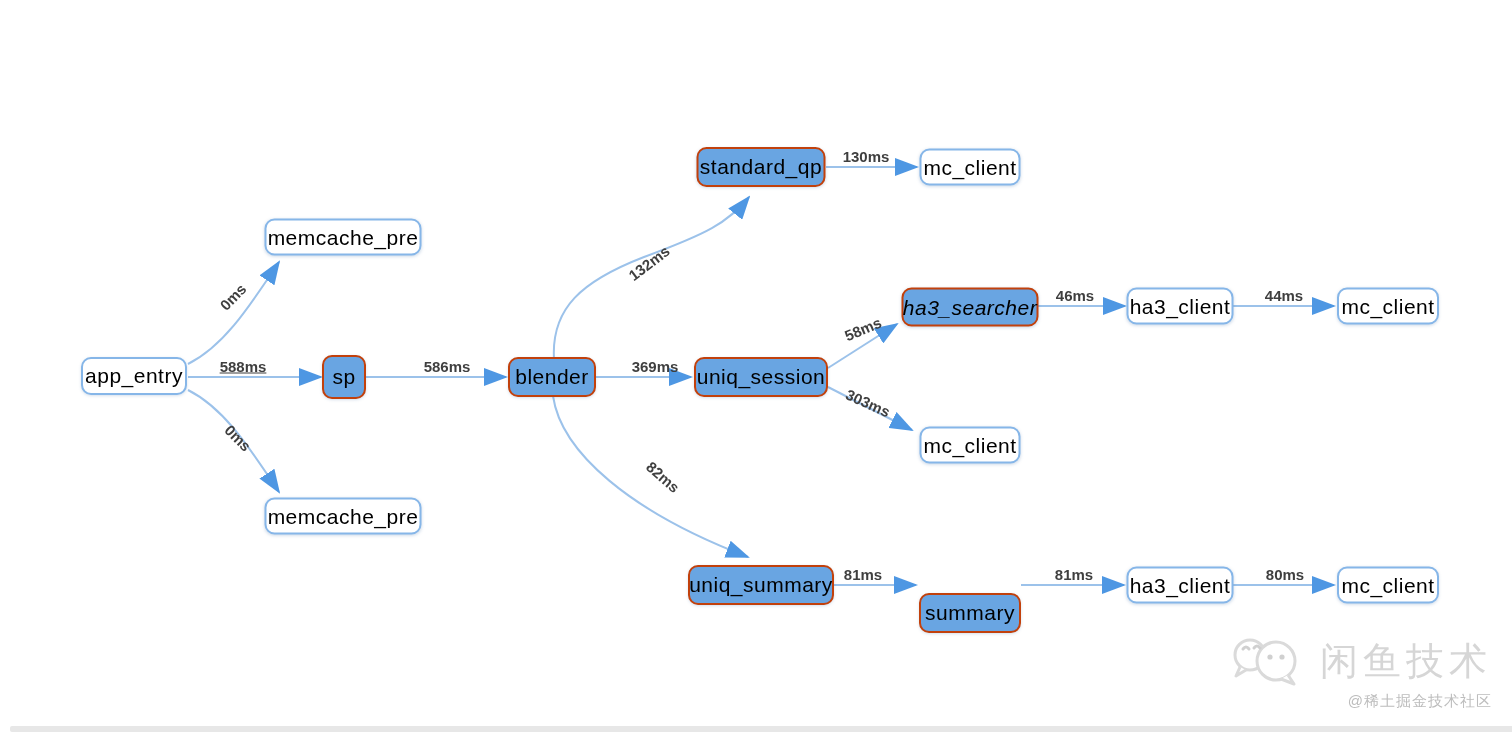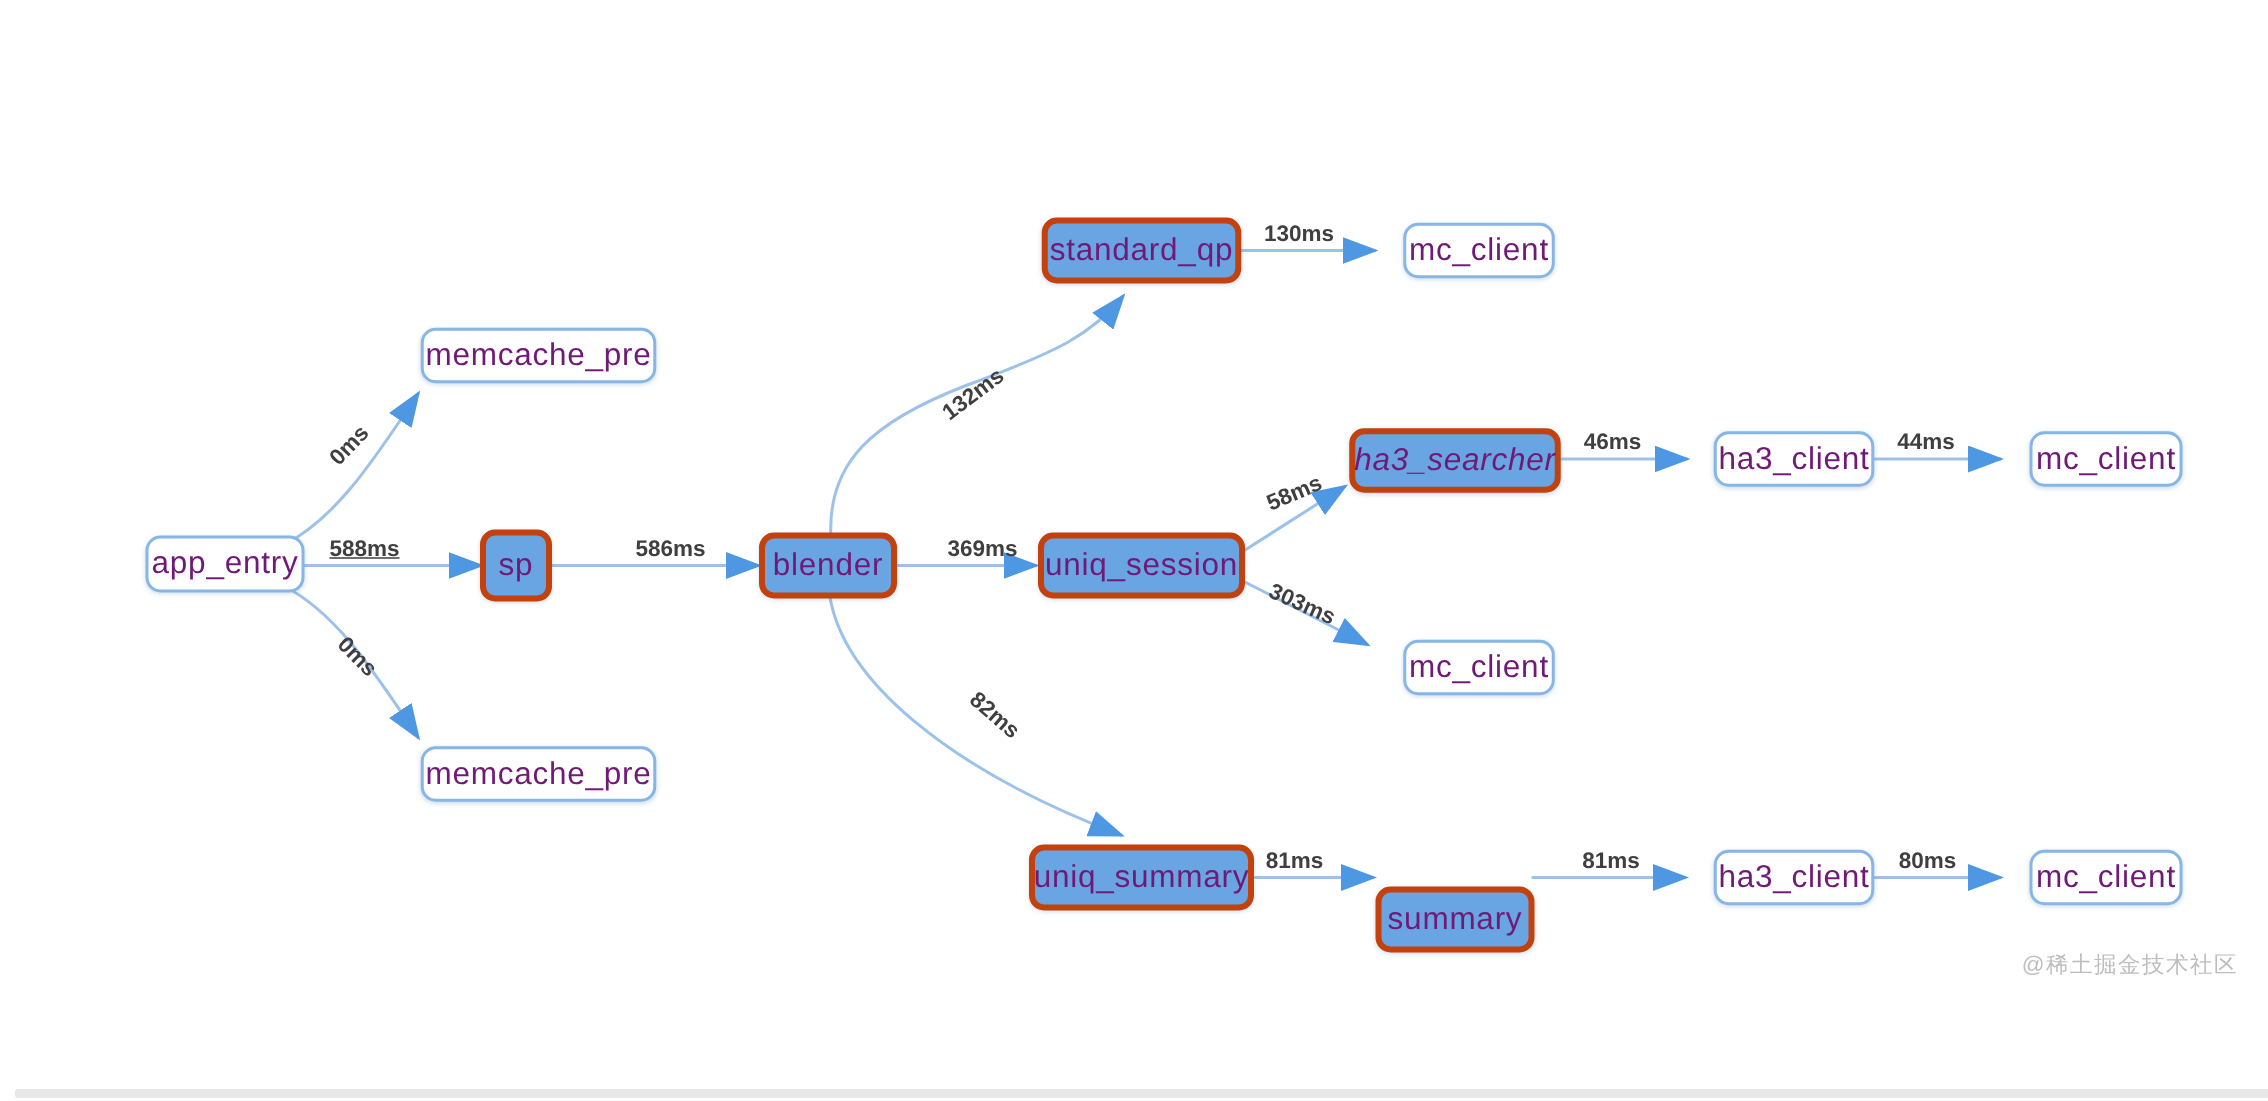--- a/index.html
+++ b/index.html
@@ -8,22 +8,22 @@
     overflow:hidden;font-family:"Liberation Sans",sans-serif;
   }
   #edges-layer{position:absolute;left:0;top:0;width:1512px;height:734px;pointer-events:none;}
   .edge-path{fill:none;stroke:#9cc2ea;stroke-width:2px;}
   .node{
     position:absolute;display:flex;align-items:center;justify-content:center;
     transform:translate(-50%,-50%);border-radius:10px;font-size:21px;
     white-space:nowrap;box-shadow:0 1px 3px rgba(90,130,180,0.25);cursor:pointer;
     letter-spacing:0.5px;
   }
-  .node-solid{background:#69a5e2;color:#701a75;border:4px solid #c2410c;}
-  .node-outline{background:#ffffff;color:#701a75;border:2px solid #86b6e8;margin-left:16px;}
+  .node-solid{background:#69a5e2;color:#000000;border:2px solid #c2410c;}
+  .node-outline{background:#ffffff;color:#000000;border:2px solid #86b6e8;}
   .edge-label{
     position:absolute;font-size:15px;font-weight:600;color:#3f3f3f;
     white-space:nowrap;transform-origin:center center;
   }
   .watermark{position:absolute;right:20px;top:632px;width:270px;height:95px;}
   .wm-row{display:flex;align-items:center;justify-content:flex-end;}
   .wm-brand{font-size:38px;color:#d6d6d6;letter-spacing:5px;font-weight:500;}
   .wm-credit{font-size:15px;color:#bdbdbd;text-align:right;margin-top:2px;letter-spacing:1px;}
   .bottom-divider{
     position:absolute;left:10px;right:0;bottom:2px;height:6px;
@@ -85,17 +85,36 @@
   <div class="edge-label" style="left:866px;top:156px;transform:translate(-50%,-50%);">130ms</div>
   <div class="edge-label" style="left:863px;top:329px;transform:translate(-50%,-50%) rotate(-23deg);">58ms</div>
   <div class="edge-label" style="left:868px;top:403px;transform:translate(-50%,-50%) rotate(24deg);">303ms</div>
   <div class="edge-label" style="left:1075px;top:295px;transform:translate(-50%,-50%);">46ms</div>
   <div class="edge-label" style="left:1284px;top:295px;transform:translate(-50%,-50%);">44ms</div>
   <div class="edge-label" style="left:863px;top:574px;transform:translate(-50%,-50%);">81ms</div>
   <div class="edge-label" style="left:1074px;top:574px;transform:translate(-50%,-50%);">81ms</div>
   <div class="edge-label" style="left:1285px;top:574px;transform:translate(-50%,-50%);">80ms</div>
 
   <div class="watermark">
+    <div class="wm-row">
+      <svg width="82" height="58" viewBox="0 0 82 58" style="margin-right:10px;">
+        <g fill="none" stroke="#dadada" stroke-width="3">
+          <circle cx="22" cy="23" r="15" fill="#ffffff"></circle>
+          <path d="M12,35 L8,44 L18,38" fill="#ffffff" stroke-linejoin="round"></path>
+          <circle cx="48" cy="29" r="19" fill="#ffffff"></circle>
+          <path d="M60,43 L66,52 L53,47" fill="#ffffff" stroke-linejoin="round"></path>
+        </g>
+        <g fill="none" stroke="#d0d0d0" stroke-width="3" stroke-linecap="round">
+          <path d="M15,17 q3,-4 6,0"></path>
+          <path d="M26,16 q3,-4 6,0"></path>
+        </g>
+        <g fill="#d0d0d0">
+          <circle cx="42" cy="25" r="2.6"></circle>
+          <circle cx="54" cy="25" r="2.6"></circle>
+        </g>
+      </svg>
+      <span class="wm-brand">闲鱼技术</span>
+    </div>
     <div class="wm-credit">@稀土掘金技术社区</div>
   </div>
 
   <div class="bottom-divider"></div>
 </div>
 
 </body></html>

